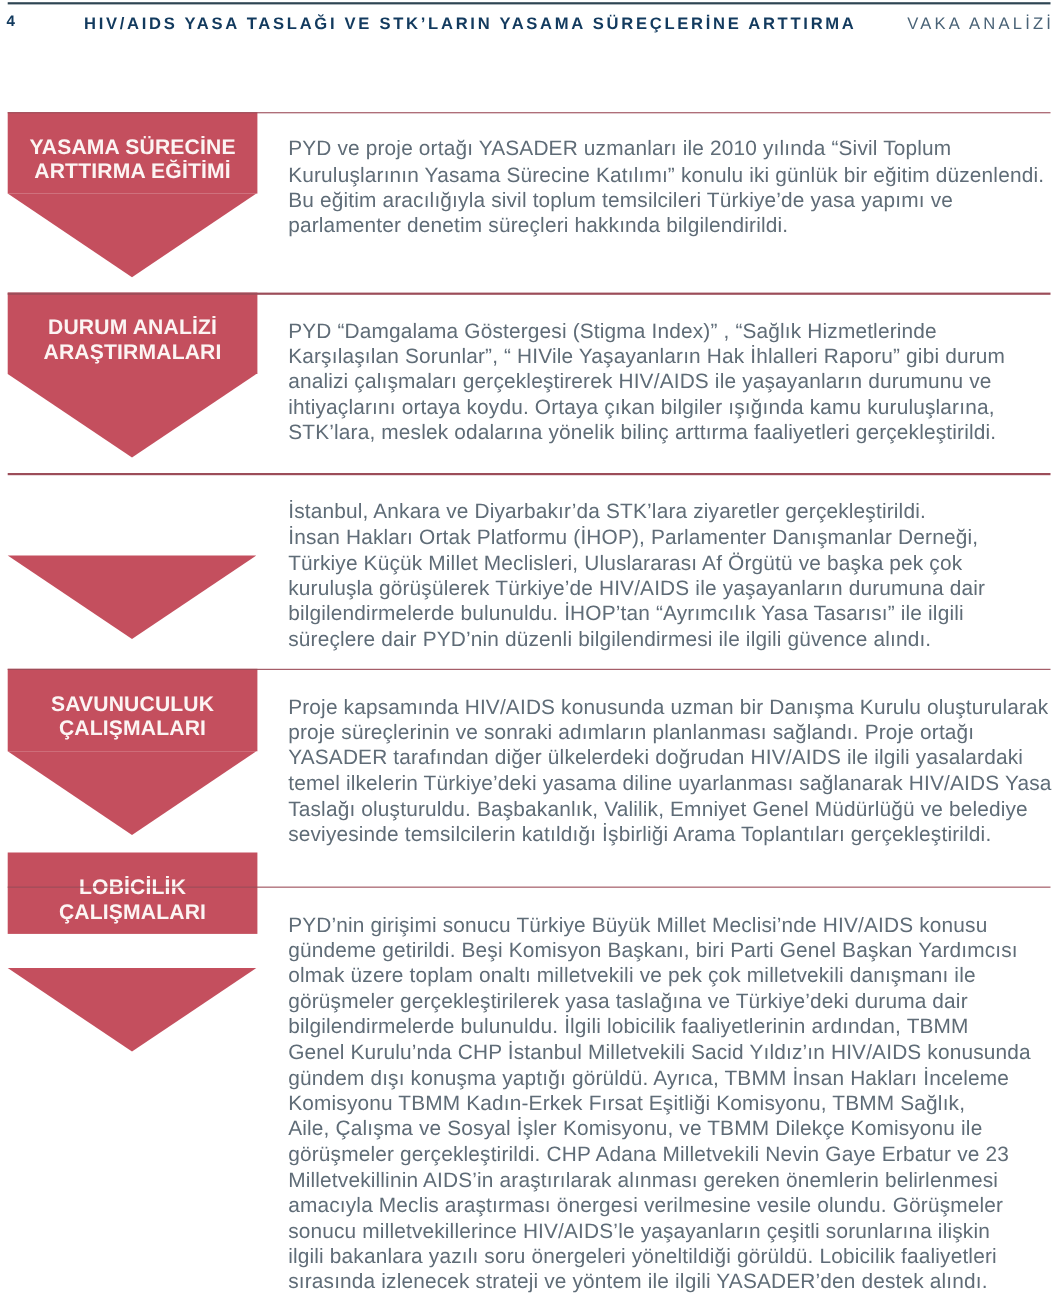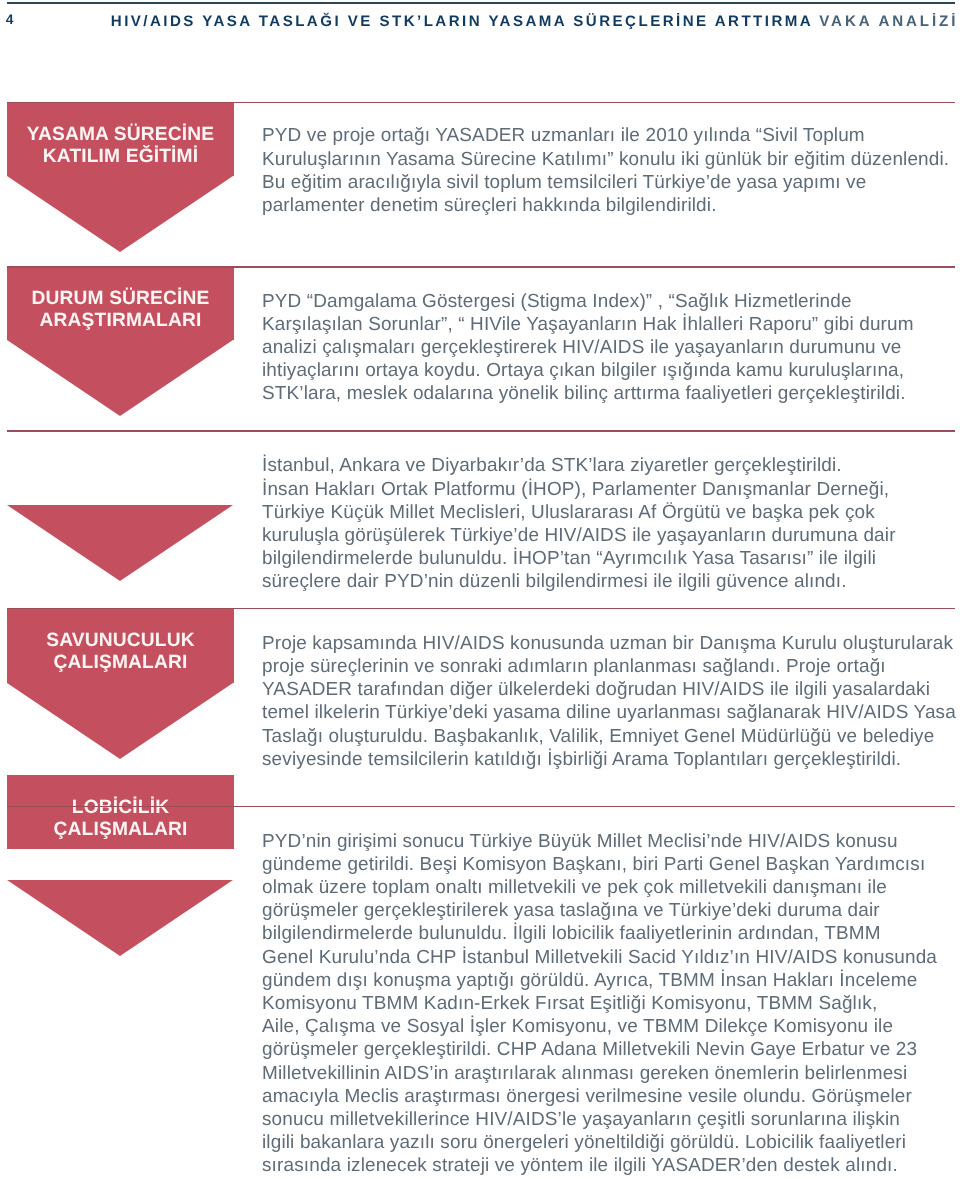--- a/index.html
+++ b/index.html
@@ -6,21 +6,21 @@
   body{width:960px;height:1179px;background:#ffffff;
        font-family:"Liberation Sans",sans-serif;
        -webkit-font-smoothing:antialiased;text-rendering:geometricPrecision;}
   .page{position:relative;width:960px;height:1179px;overflow:hidden;background:#ffffff;}
 
   .hdr-rule{position:absolute;left:7px;top:2px;width:948px;height:1.6px;background:#2e4553;}
   .pagenum{position:absolute;left:5.8px;top:12.5px;font-size:13.8px;font-weight:bold;
            color:#123a5e;line-height:13px;letter-spacing:0;transform:translateZ(0);}
   .title{position:absolute;right:1.7px;top:13.6px;font-size:15.1px;font-weight:bold;
          letter-spacing:2.46px;color:#123a5e;white-space:nowrap;line-height:15px;transform:translateZ(0);}
-  .title .light{font-weight:bold;color:#4a6377;letter-spacing:2.9px;}
+  .title .light{font-weight:normal;color:#4a6377;letter-spacing:2.9px;margin-left:40px;}
 
   .rule{position:absolute;left:7px;width:948px;height:1.5px;background:#9c4d59;}
 
   .banner{position:absolute;left:7px;width:227px;background:#c44f5e;color:#fcf4f3;
           font-weight:bold;font-size:19.2px;letter-spacing:0.15px;line-height:21.8px;
           text-align:center;display:flex;flex-direction:column;align-items:center;
           justify-content:center;padding-top:14px;box-sizing:border-box;}
   .banner .l{display:block;white-space:nowrap;transform:translateZ(0);}
   .tri{position:absolute;left:7px;width:0;height:0;
        border-left:113.5px solid transparent;border-right:113.5px solid transparent;
@@ -34,33 +34,33 @@
 <body>
 
 <div class="page">
 
   <div class="hdr-rule"></div>
   <div class="pagenum">4</div>
   <div class="title"><span>HIV/AIDS YASA TASLAĞI VE STK’LARIN YASAMA SÜREÇLERİNE ARTTIRMA</span> <span class="light">VAKA ANALİZİ</span></div>
 
   <div class="banner" style="top:101.5px;height:74px">
     <span class="l">YASAMA SÜRECİNE</span>
-    <span class="l">KATILIM EĞİTİMİ</span>
+    <span class="l">ARTTIRMA EĞİTİMİ</span>
   </div>
   <div class="tri" style="top:175.5px"></div>
   <div class="rule" style="top:101.5px"></div>
   <div class="body" style="top:124.4px">
       <span class="l">PYD ve proje ortağı YASADER uzmanları ile 2010 yılında “Sivil Toplum</span>
       <span class="l">Kuruluşlarının Yasama Sürecine Katılımı” konulu iki günlük bir eğitim düzenlendi.</span>
       <span class="l">Bu eğitim aracılığıyla sivil toplum temsilcileri Türkiye’de yasa yapımı ve</span>
       <span class="l">parlamenter denetim süreçleri hakkında bilgilendirildi.</span>
     </div>
 
   <div class="banner" style="top:266px;height:74px">
-    <span class="l">DURUM SÜRECİNE</span>
+    <span class="l">DURUM ANALİZİ</span>
     <span class="l">ARAŞTIRMALARI</span>
   </div>
   <div class="tri" style="top:340px"></div>
   <div class="rule" style="top:266px"></div>
   <div class="body" style="top:289.5px">
       <span class="l">PYD “Damgalama Göstergesi (Stigma Index)” , “Sağlık Hizmetlerinde</span>
       <span class="l">Karşılaşılan Sorunlar”, “ HIVile Yaşayanların Hak İhlalleri Raporu” gibi durum</span>
       <span class="l">analizi çalışmaları gerçekleştirerek HIV/AIDS ile yaşayanların durumunu ve</span>
       <span class="l">ihtiyaçlarını ortaya koydu. Ortaya çıkan bilgiler ışığında kamu kuruluşlarına,</span>
       <span class="l">STK’lara, meslek odalarına yönelik bilinç arttırma faaliyetleri gerçekleştirildi.</span>

